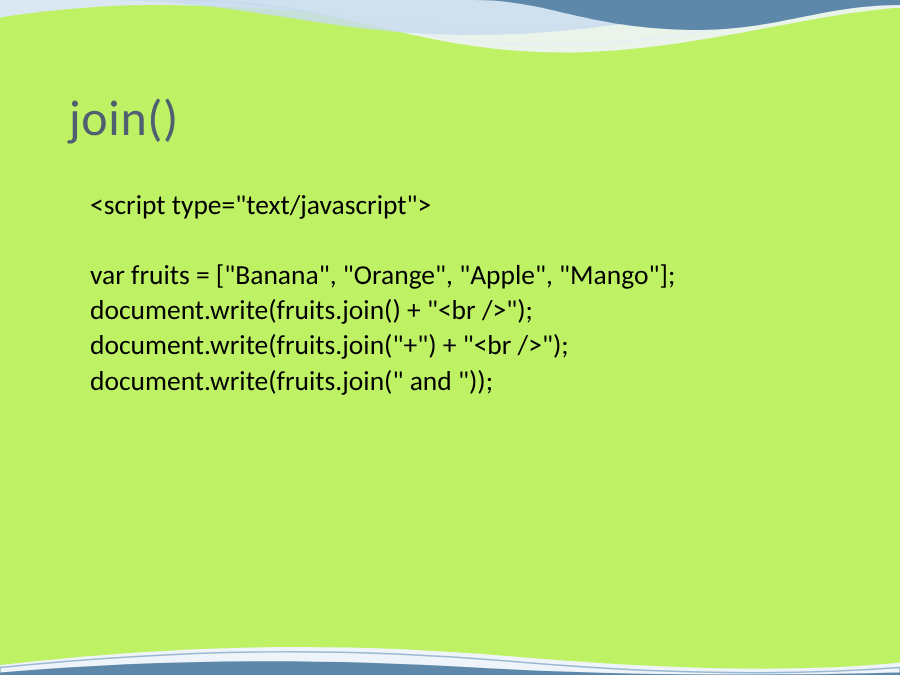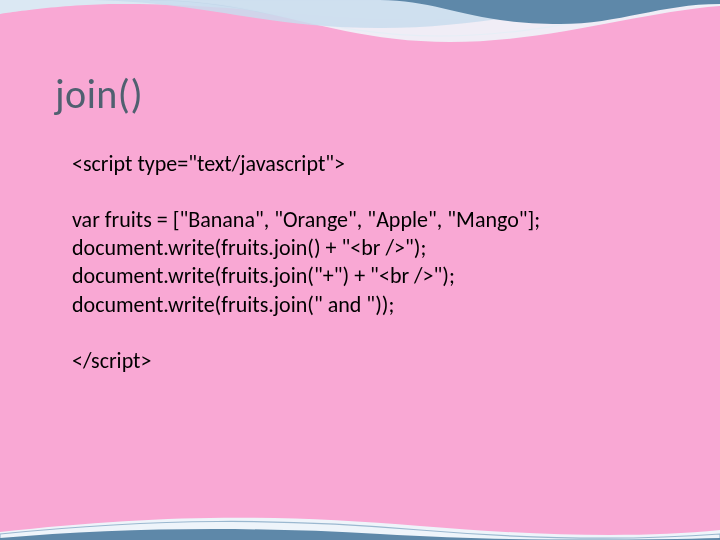--- a/index.html
+++ b/index.html
@@ -1,16 +1,16 @@
 <!DOCTYPE html>
 <html><head>
 <meta charset="utf-8">
 <style>
   html,body{margin:0;padding:0;width:720px;height:540px;overflow:hidden;font-family:"Calibri","Segoe UI",sans-serif;background:#fff}
-  .slide{position:relative;width:720px;height:540px;background:#f9a8d4}
+  .slide{position:relative;width:720px;height:540px;background:#bef264}
   .swoosh-top{position:absolute;top:0;left:0;width:720px;height:54px;pointer-events:none}
   .swoosh-bottom{position:absolute;bottom:0;left:0;width:720px;height:40px;pointer-events:none}
   .title{position:absolute;left:55px;top:70px;font-size:40px;color:#506070;font-family:"Candara","Calibri",sans-serif;letter-spacing:0.5px}
   .body{position:absolute;left:72px;top:150px;width:590px;color:#000;font-size:22px;line-height:1.28;font-family:"Calibri","Segoe UI",sans-serif}
   .body p{margin:0}
   .gap{height:28px}
 </style>
 </head>
 <body>
 
@@ -27,21 +27,20 @@
   <div class="title">join()</div>
 
   <div class="body">
     <p>&lt;script type="text/javascript"&gt;</p>
     <div class="gap"></div>
     <p>var fruits = ["Banana", "Orange", "Apple", "Mango"];</p>
     <p>document.write(fruits.join() + "&lt;br /&gt;");</p>
     <p>document.write(fruits.join("+") + "&lt;br /&gt;");</p>
     <p>document.write(fruits.join(" and "));</p>
     <div class="gap"></div>
-    <p>&lt;/script&gt;</p>
   </div>
 
   <svg class="swoosh-bottom" viewBox="0 0 720 40" preserveAspectRatio="none">
     <path d="M0,40 L0,32 C160,14 280,14 420,26 C540,36 640,38 720,30 L720,40 Z" fill="#eef4fa"></path>
     <path d="M0,40 L0,34 C160,18 280,18 420,30 C540,40 640,40 720,34 L720,40 Z" fill="none" stroke="#9bb8d0" stroke-width="1.2"></path>
     <path d="M0,40 L0,38 C120,28 240,26 380,34 C520,42 640,40 720,38 L720,40 Z" fill="#5e88a9"></path>
   </svg>
 
 </div>
 

